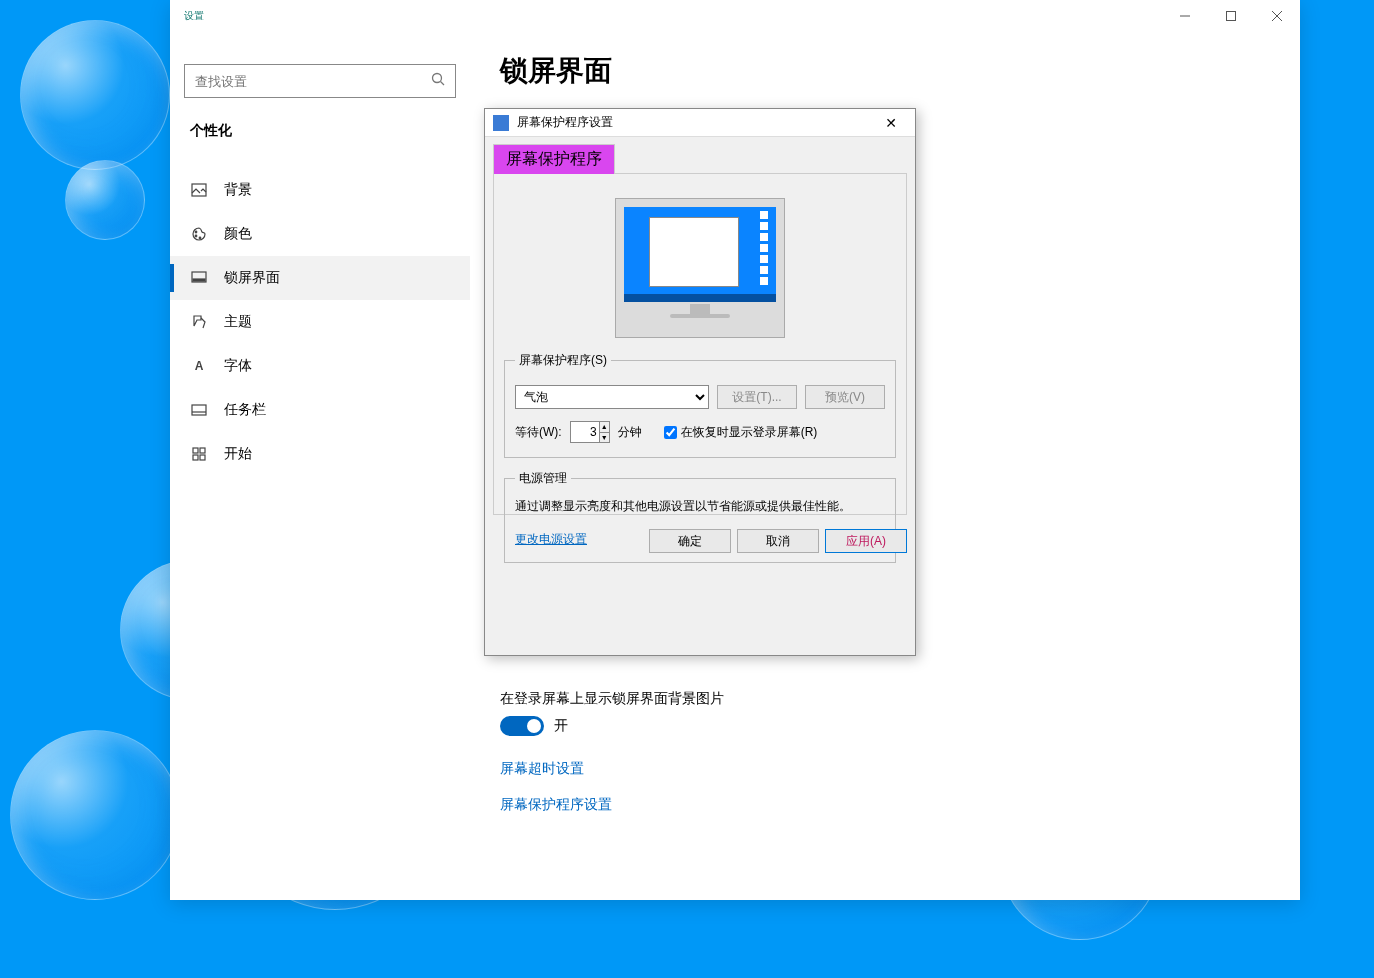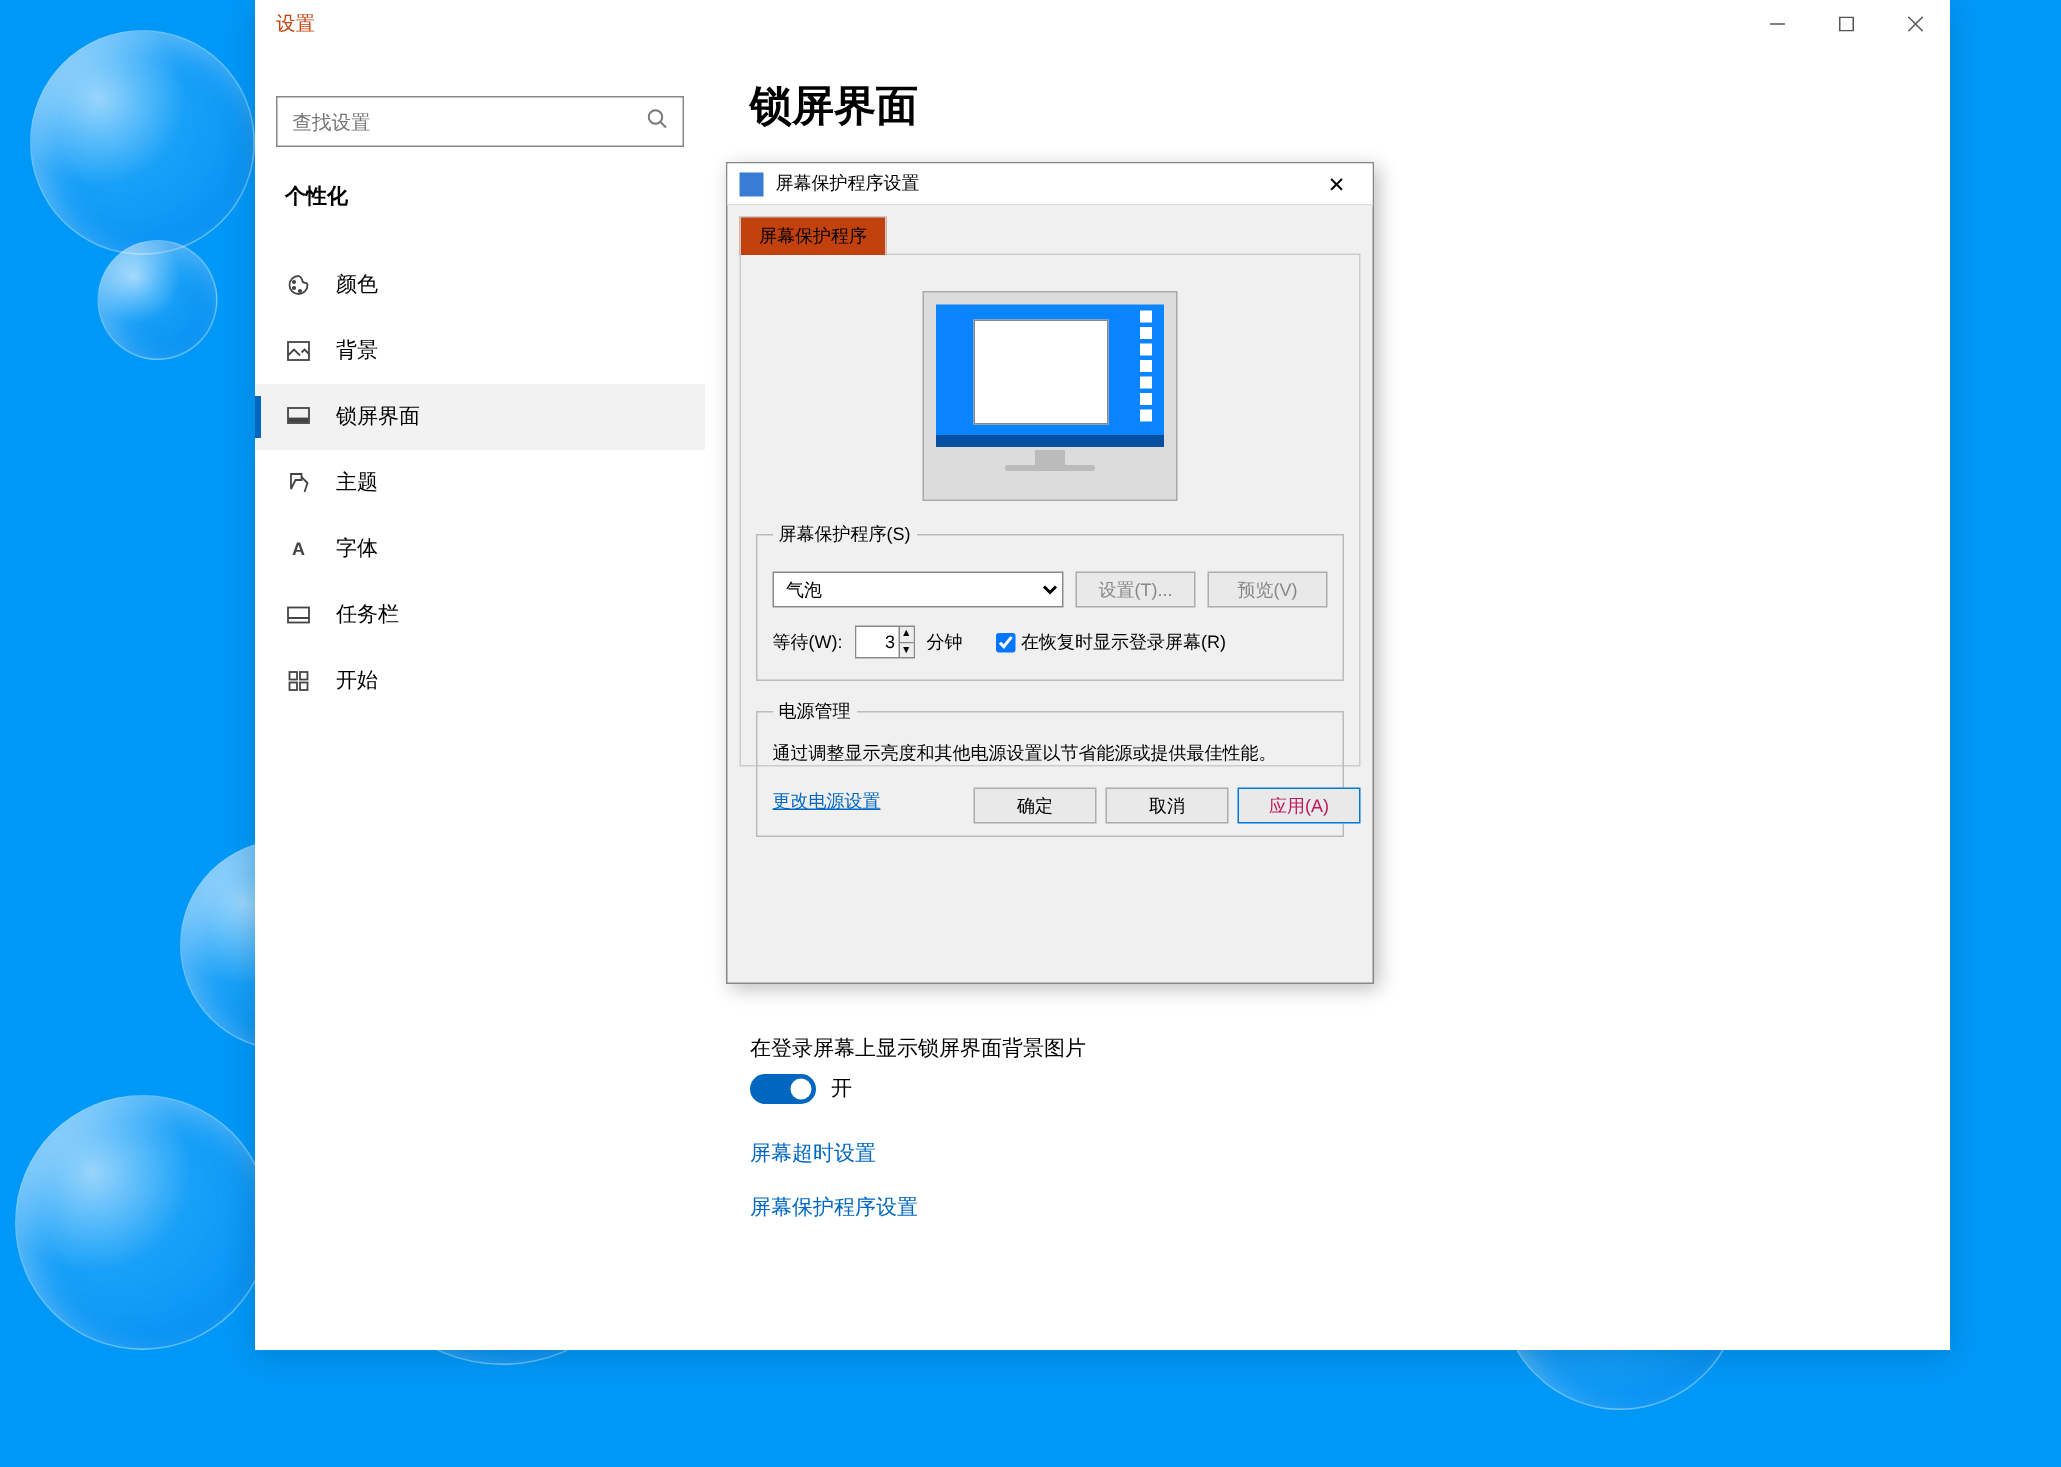--- a/index.html
+++ b/index.html
@@ -4,21 +4,21 @@
 <style>
 * { margin:0; padding:0; box-sizing:border-box; font-family:"Microsoft YaHei","Segoe UI",sans-serif; }
 body { width:1374px; height:978px; background:#0098f7; overflow:hidden; position:relative; }
 
 
 .bubble { position:absolute; border-radius:50%; background:radial-gradient(circle at 30% 30%, rgba(255,255,255,0.6), rgba(130,200,255,0.18) 40%, rgba(0,120,255,0.12)); border:1px solid rgba(255,255,255,0.35); box-shadow: inset -10px -10px 30px rgba(0,100,200,0.15), inset 8px 8px 20px rgba(255,255,255,0.35); pointer-events:none; }
 
 
 .settings-window { position:absolute; left:170px; top:0; width:1130px; height:900px; background:#fff; box-shadow:0 4px 20px rgba(0,0,0,0.15); }
 .titlebar { height:32px; display:flex; align-items:center; }
-.titlebar .title { font-size:13px; margin-left:14px; color:#c2410c; }
+.titlebar .title { font-size:10px; margin-left:14px; color:#0f766e; }
 .titlebar .controls { margin-left:auto; display:flex; }
 .titlebar .ctrl { width:46px; height:32px; display:flex; align-items:center; justify-content:center; color:#555; font-size:11px; }
 
 .body { display:flex; height:calc(100% - 32px); }
 
 
 .sidebar { width:300px; background:#fff; padding:18px 0 0 0; }
 .home { display:flex; align-items:center; gap:14px; padding:8px 20px; font-size:14px; }
 .searchbox { margin:14px 14px 18px 14px; border:1px solid #888; height:34px; display:flex; align-items:center; padding:12px 10px; }
 .searchbox input { border:none; outline:none; flex:1; font-size:13px; background:transparent; color:#777; }
@@ -39,21 +39,21 @@
 .toggle { width:44px; height:20px; border-radius:10px; background:#0067c0; position:relative; }
 .toggle::after { content:""; position:absolute; right:3px; top:3px; width:14px; height:14px; border-radius:50%; background:#fff; }
 .link { color:#0067c0; font-size:14px; margin-bottom:18px; display:block; }
 
 
 .dialog { position:absolute; left:484px; top:108px; width:432px; height:548px; background:#f0f0f0; border:1px solid #888; box-shadow:3px 3px 12px rgba(0,0,0,0.25); }
 .dlg-title { height:28px; display:flex; align-items:center; padding:0 8px; background:#fff; border-bottom:1px solid #ddd; }
 .dlg-title .icon { width:16px; height:16px; background:#3a7bd5; margin-right:8px; display:inline-block; }
 .dlg-title .txt { font-size:12px; }
 .dlg-title .close { margin-left:auto; width:32px; text-align:center; font-size:14px; }
-.tab { display:inline-block; background:#c2410c; border:1px solid #ccc; border-bottom:none; padding:4px 12px; font-size:12px; margin:6px 0 0 8px; position:relative; top:1px; }
+.tab { display:inline-block; background:#d946ef; border:1px solid #ccc; border-bottom:none; padding:4px 12px; font-size:16px; margin:6px 0 0 8px; position:relative; top:1px; }
 .tab-body { border:1px solid #ccc; margin:0 8px 8px 8px; background:#f0f0f0; padding:10px; height:342px; }
 
 .monitor { width:170px; height:140px; margin:14px auto 14px auto; background:#dcdcdc; border:1px solid #aaa; position:relative; padding:8px; }
 .monitor .screen { width:100%; height:95px; background:#0a84ff; position:relative; overflow:hidden; }
 .monitor .screen .win { position:absolute; left:25px; top:10px; width:90px; height:70px; background:#fff; border:1px solid #888; }
 .monitor .screen .taskbar { position:absolute; left:0; right:0; bottom:0; height:8px; background:#0450a0; }
 .monitor .screen .icons { position:absolute; right:4px; top:4px; width:12px; bottom:12px; display:flex; flex-direction:column; gap:3px;}
 .monitor .screen .icons i{width:8px;height:8px;background:#fff;display:block;}
 .monitor .stand { width:20px; height:10px; background:#bbb; margin:2px auto 0 auto; }
 .monitor .base { width:60px; height:4px; background:#bbb; margin:0 auto; border-radius:2px;}
@@ -118,36 +118,36 @@
         <span><svg width="14" height="14" viewBox="0 0 14 14" fill="none" stroke="#777" stroke-width="1.3">
               <circle cx="6" cy="6" r="4.5"></circle>
               <line x1="9.5" y1="9.5" x2="13" y2="13"></line>
             </svg></span>
       </div>
       <div class="section-title">个性化</div>
       <div class="nav">
         <div class="nav-item">
           <span class="nav-icon">
               <svg width="16" height="16" fill="none" stroke="#444" stroke-width="1.2">
+                <rect x="1" y="2" width="14" height="12"></rect>
+                <path d="M1 11 L5 7 L9 11 M10 9 L12 7 L15 10"></path>
+              </svg>
+            </span>
+          <span>背景</span>
+        </div>
+        <div class="nav-item">
+          <span class="nav-icon">
+              <svg width="16" height="16" fill="none" stroke="#444" stroke-width="1.2">
                 <path d="M8 2 A6 6 0 1 0 14 8 C14 6 12 7 11 6 C10 5 11 3 8 2Z"></path>
                 <circle cx="5" cy="6" r="0.8" fill="#444"></circle>
                 <circle cx="5" cy="10" r="0.8" fill="#444"></circle>
                 <circle cx="9" cy="12" r="0.8" fill="#444"></circle>
               </svg>
             </span>
           <span>颜色</span>
-        </div>
-        <div class="nav-item">
-          <span class="nav-icon">
-              <svg width="16" height="16" fill="none" stroke="#444" stroke-width="1.2">
-                <rect x="1" y="2" width="14" height="12"></rect>
-                <path d="M1 11 L5 7 L9 11 M10 9 L12 7 L15 10"></path>
-              </svg>
-            </span>
-          <span>背景</span>
         </div>
         <div class="nav-item active">
           <span class="nav-icon">
               <svg width="16" height="16" fill="none" stroke="#444" stroke-width="1.2">
                 <rect x="1" y="2" width="14" height="10"></rect>
                 <rect x="2" y="9" width="12" height="2" fill="#444"></rect>
               </svg>
             </span>
           <span>锁屏界面</span>
         </div>

